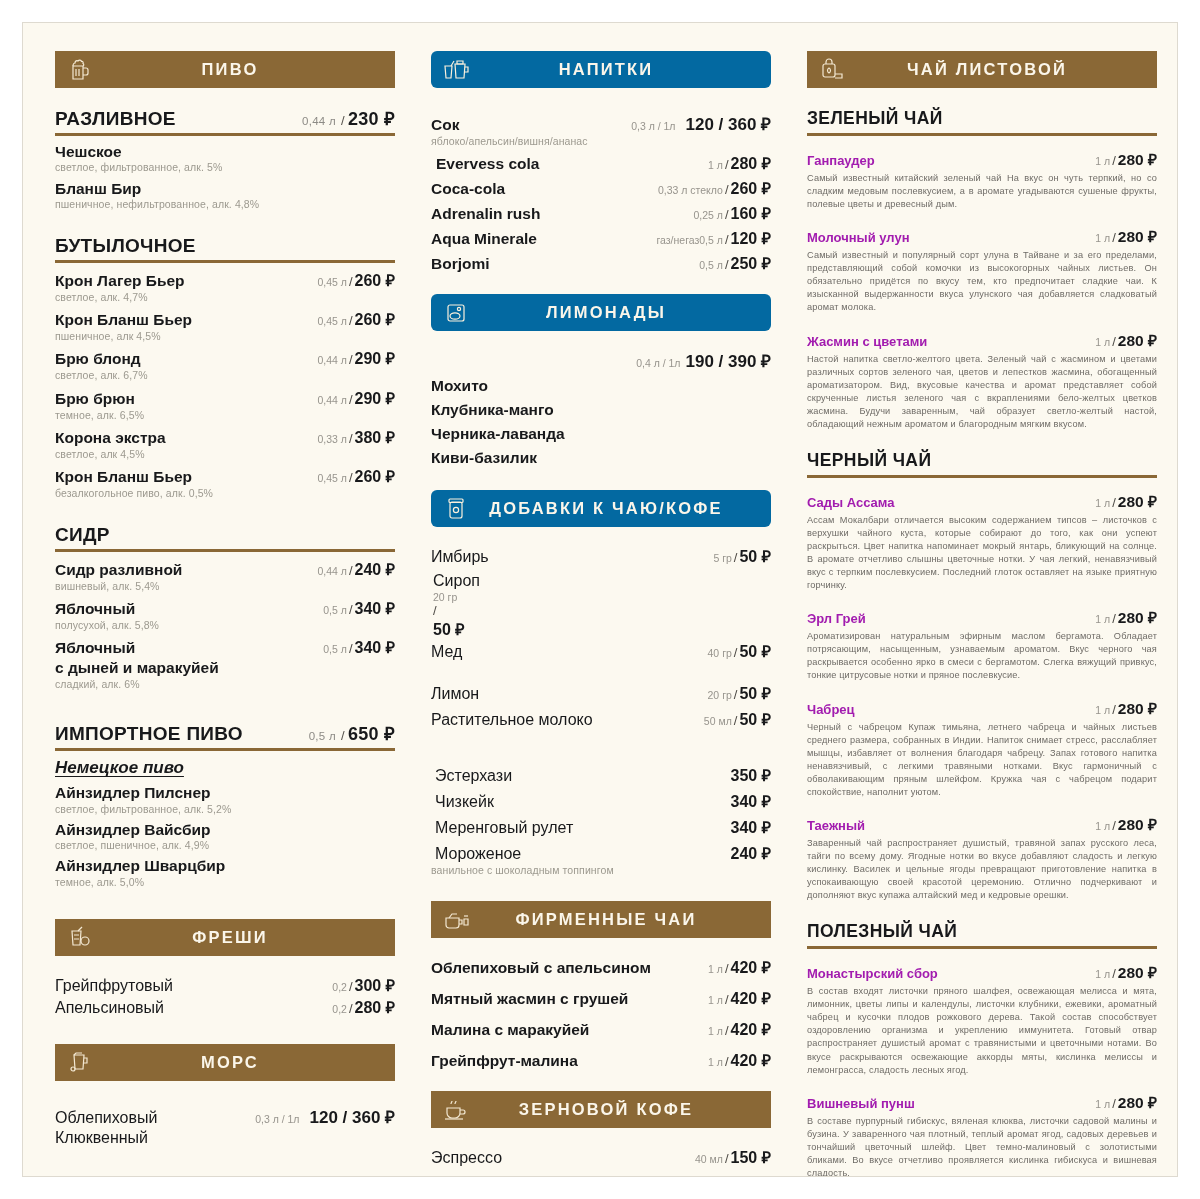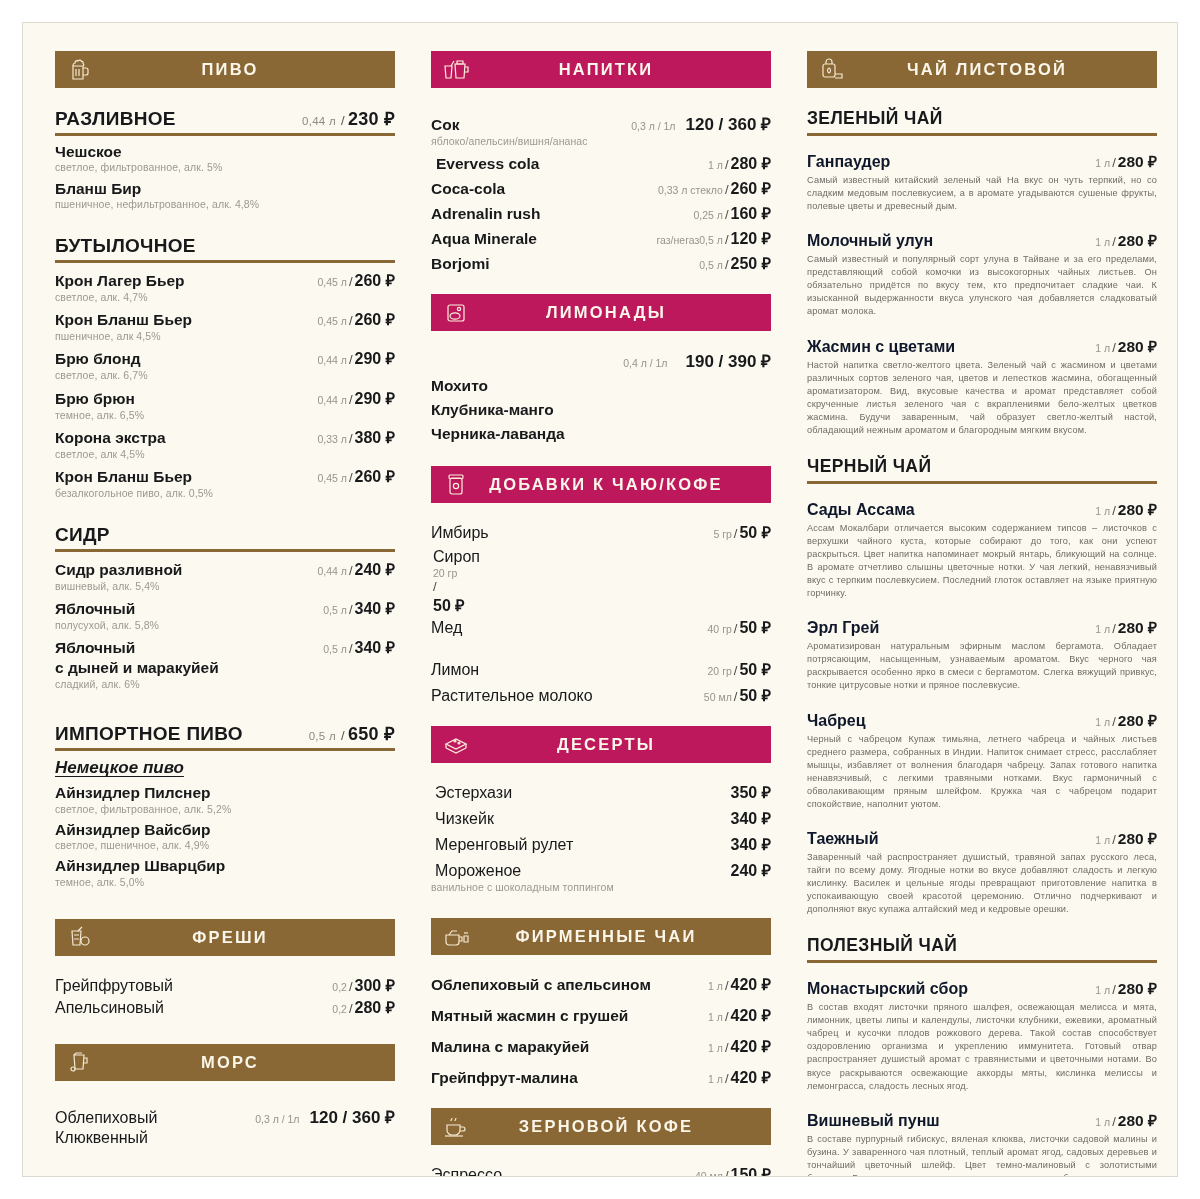--- a/index.html
+++ b/index.html
@@ -26,21 +26,21 @@
   .col3 { width: 350px; flex: 0 0 350px; }
 
   
   .banner {
     display: flex; align-items: center;
     height: 37px;
     margin-bottom: 4px;
     position: relative;
   }
   .banner.dark  { background: #8A6836; }
-  .banner.light { background: #be185d; }
+  .banner.light { background: #0369a1; border-radius: 6px; }
   .banner .bicon {
     width: 50px; flex: 0 0 50px;
     display: flex; align-items: center; justify-content: center;
     color: #F5EDDC;
   }
   .banner .btitle {
     flex: 1;
     text-align: center;
     color: #FBF6EA;
     font-weight: bold;
@@ -79,37 +79,37 @@
     margin-top: -1px; margin-bottom: 4px;
     letter-spacing: 0.1px;
   }
   .gap8 { height: 8px; }
   .gap14 { height: 14px; }
   .gap20 { height: 20px; }
   .gap26 { height: 26px; }
 
   
   .dualline { display: flex; justify-content: flex-end; align-items: baseline; margin-bottom: 2px; }
-  .dualline .dv { font-size: 10.5px; color: #97948d; margin-right: 18px; }
+  .dualline .dv { font-size: 10.5px; color: #97948d; margin-right: 5px; }
   .dualline .dp { font-size: 17px; font-weight: bold; color: #18191B; }
 
   .plain-list .pl-item {
     font-size: 15.5px; font-weight: bold; color: #18191B;
     line-height: 1.55;
   }
 
   
   .teahead {
     font-size: 17.5px; font-weight: bold; color: #18191B;
     letter-spacing: 0.4px; margin-bottom: 4px; margin-top: 2px;
   }
   .tearule { height: 3px; background: #8A6836; margin-bottom: 7px; }
   .tea-item { margin-bottom: 9px; }
   .tea-row { display: flex; align-items: baseline; }
-  .tea-name { flex: 1; font-size: 16px; font-weight: bold; color: #0f172a; margin-top: 10px; }
+  .tea-name { flex: 1; font-size: 13px; font-weight: bold; color: #a21caf; margin-top: 10px; }
   .tea-vol { font-size: 10.5px; color: #97948d; }
   .tea-sep { font-size: 13px; color: #4d4a45; margin: 0 2px; }
   .tea-price { font-size: 15.5px; font-weight: bold; color: #18191B; }
   .tea-desc {
     font-size: 9.2px; color: #6e6b66; line-height: 1.42;
     text-align: justify; margin-top: 2px;
     letter-spacing: 0.15px;
   }
   .underline-name { text-decoration: underline; text-underline-offset: 3px; }
 </style>
@@ -388,20 +388,21 @@
     </div>
     <div class="gap14"></div>
     <div class="dualline">
       <span class="dv">0,4 л / 1л</span>
       <span class="dp">190 / 390 ₽</span>
     </div>
     <div class="plain-list">
       <div class="pl-item">Мохито</div>
       <div class="pl-item">Клубника-манго</div>
       <div class="pl-item">Черника-лаванда</div>
+      <div class="pl-item">Киви-базилик</div>
     </div>
 
     <div class="gap20"></div>
 
     <div class="banner light">
       <span class="bicon">
         <svg width="26" height="26" viewBox="0 0 26 26" fill="none" stroke="#FBF1DD" stroke-width="1.2">
           <rect x="7" y="6" width="12" height="16" rx="2"></rect>
               <rect x="6" y="3" width="14" height="3.5" rx="1"></rect>
           <circle cx="13" cy="14" r="2.6"></circle>
@@ -436,32 +437,20 @@
     </div>
     <div class="item-row">
       <span class="item-name" style="font-weight:normal;font-size:16px;">Растительное молоко</span>
       <span class="item-vol">50 мл</span>
       <span class="item-sep">/</span>
       <span class="item-price">50 ₽</span>
     </div>
 
     <div class="gap20"></div>
 
-    <div class="banner light">
-      <span class="bicon">
-        <svg width="28" height="26" viewBox="0 0 28 26" fill="none" stroke="#FBF1DD" stroke-width="1.2">
-          <path d="M4 12l10-5 10 5-10 5-10-5z"></path>
-              <path d="M4 16l10 5 10-5"></path>
-              <path d="M4 12v4M24 12v4"></path>
-          <circle cx="13" cy="9" r="1"></circle>
-              <circle cx="17" cy="11" r="1"></circle>
-        </svg>
-      </span>
-      <span class="btitle">ДЕСЕРТЫ</span>
-    </div>
     <div class="gap14"></div>
     <div class="item-row" style="margin-bottom:4px;">
       <span class="item-name" style="font-weight:normal;font-size:16px;padding-left:4px;">Эстерхази</span>
       <span class="item-price">350 ₽</span>
     </div>
     <div class="item-row" style="margin-bottom:4px;">
       <span class="item-name" style="font-weight:normal;font-size:16px;padding-left:4px;">Чизкейк</span>
       <span class="item-price">340 ₽</span>
     </div>
     <div class="item-row" style="margin-bottom:4px;">

